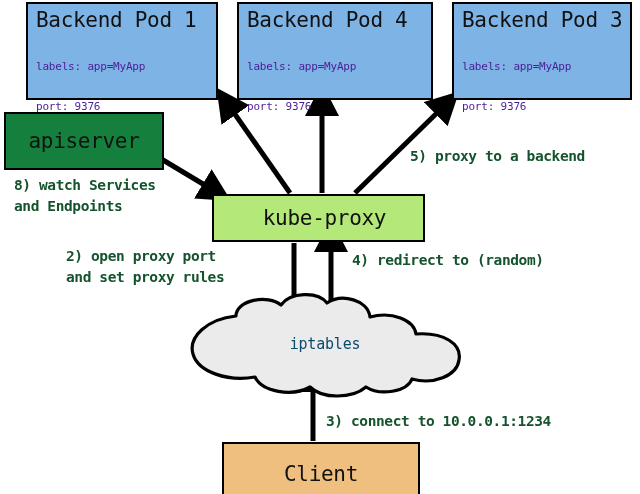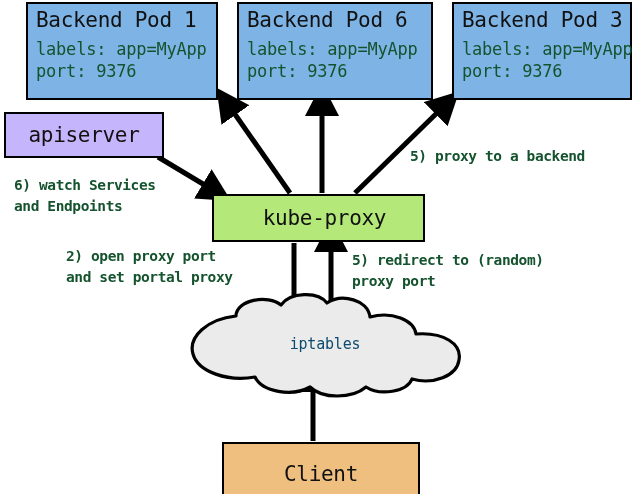--- a/index.html
+++ b/index.html
@@ -23,36 +23,37 @@
     height: 494px;
     overflow: visible;
   }
   .node {
     position: absolute;
     box-sizing: border-box;
     border: 2.5px solid #000000;
     display: flex;
     flex-direction: column;
     justify-content: center;
+    gap: 18px;
   }
   .pod {
     padding: 3px 8px 5px 8px;
     justify-content: flex-start;
   }
   .pod-title {
     font-size: 21px;
     line-height: 27px;
     color: #111111;
     white-space: nowrap;
     letter-spacing: -0.3px;
   }
   .pod-line {
-    font-size: 17px;
+    font-size: 11px;
     line-height: 22px;
-    color: #14532d;
+    color: #4c1d95;
     white-space: nowrap;
     letter-spacing: -0.2px;
   }
   .pod-line.first { margin-top: 4px; }
   .box-title {
     font-size: 21px;
     line-height: 24px;
     color: #111111;
     text-align: center;
     white-space: nowrap;
@@ -122,48 +123,48 @@
     <div class="cloud-label">iptables</div>
   </div>
 
   <div class="node pod" style="left:26px; top:2px; width:192px; height:98px; background:#7EB3E5;">
     <div class="pod-title">Backend Pod 1</div>
     <div class="pod-line first">labels: app=MyApp</div>
     <div class="pod-line">port: 9376</div>
   </div>
 
   <div class="node pod" style="left:237px; top:2px; width:196px; height:98px; background:#7EB3E5;">
-    <div class="pod-title">Backend Pod 6</div>
+    <div class="pod-title">Backend Pod 4</div>
     <div class="pod-line first">labels: app=MyApp</div>
     <div class="pod-line">port: 9376</div>
   </div>
 
   <div class="node pod" style="left:452px; top:2px; width:180px; height:98px; background:#7EB3E5;">
     <div class="pod-title">Backend Pod 3</div>
     <div class="pod-line first">labels: app=MyApp</div>
     <div class="pod-line">port: 9376</div>
   </div>
 
-  <div class="node" style="left:4px; top:112px; width:160px; height:46px; background:#c4b5fd;">
+  <div class="node" style="left:4px; top:112px; width:160px; height:58px; background:#15803d;">
     <div class="box-title">apiserver</div>
   </div>
 
   <div class="node" style="left:212px; top:194px; width:213px; height:48px; background:#B4E878;padding-left:12px;">
     <div class="box-title">kube-proxy</div>
   </div>
 
   <div class="node" style="left:222px; top:442px; width:198px; height:64px; background:#EFBF7F;">
     <div class="box-title">Client</div>
   </div>
 
-  <div class="step" style="left:14px; top:175px;">6) watch Services</div>
+  <div class="step" style="left:14px; top:175px;">8) watch Services</div>
   <div class="step" style="left:14px; top:196px;text-align:center;">and Endpoints</div>
 
   <div class="step" style="left:66px; top:246px;text-align:center;">2) open proxy port</div>
-  <div class="step" style="left:66px; top:267px;">and set portal proxy</div>
+  <div class="step" style="left:66px; top:267px;">and set proxy rules</div>
 
+  <div class="step" style="left:326px; top:411px;">3) connect to 10.0.0.1:1234</div>
 
-  <div class="step" style="left:352px; top:250px;">5) redirect to (random)</div>
-  <div class="step" style="left:352px; top:271px;">proxy port</div>
+  <div class="step" style="left:352px; top:250px;">4) redirect to (random)</div>
 
   <div class="step" style="left:410px; top:146px;">5) proxy to a backend</div>
 
 </div>
 
 </body></html>

